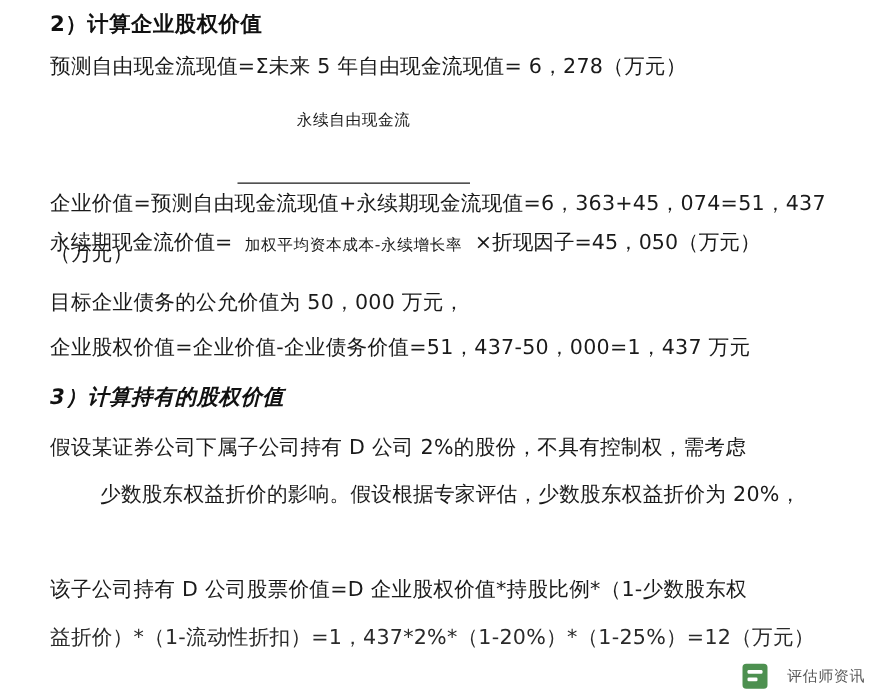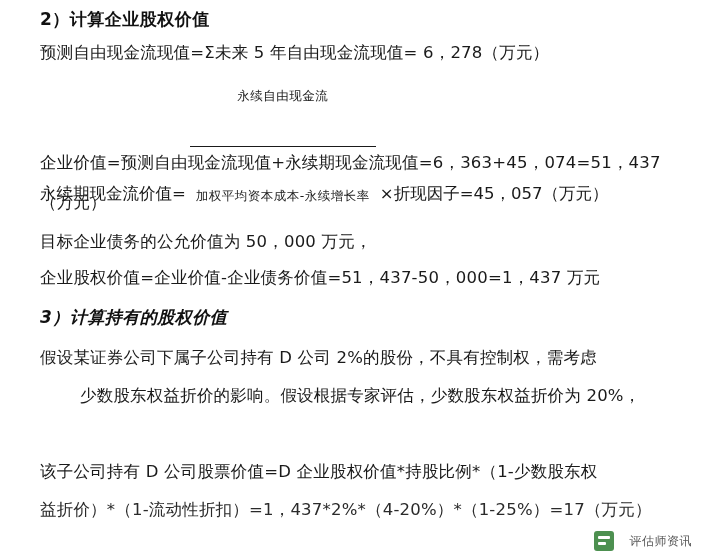--- a/index.html
+++ b/index.html
@@ -127,41 +127,41 @@
   <div class="block para" style="top: 40px;">预测自由现金流现值=Σ未来 5 年自由现金流现值= 6，278（万元）</div>
 
   <div class="block" style="top: 88px;">
     <div class="formula-row">
       <span>永续期现金流价值=</span>
       <span class="frac">
         <span class="num">永续自由现金流</span>
         <span class="bar"></span>
         <span class="den">加权平均资本成本-永续增长率</span>
       </span>
-      <span>×折现因子=45，057（万元）</span>
+      <span>×折现因子=45，050（万元）</span>
     </div>
   </div>
 
   <div class="block para" style="top: 150px;">企业价值=预测自由现金流现值+永续期现金流现值=6，363+45，074=51，437</div>
 
   <div class="block para" style="top: 190px;">（万元）</div>
 
   <div class="block para" style="top: 229px;">目标企业债务的公允价值为 50，000 万元，</div>
 
   <div class="block para" style="top: 265px;">企业股权价值=企业价值-企业债务价值=51，437-50，000=1，437 万元</div>
 
   <div class="block heading" style="top: 306px; font-style: italic;">3）计算持有的股权价值</div>
 
   <div class="block para" style="top: 345px;">假设某证券公司下属子公司持有 D 公司 2%的股份，不具有控制权，需考虑</div>
 
   <div class="block para" style="top: 383px; margin-left: 40px;">少数股东权益折价的影响。假设根据专家评估，少数股东权益折价为 20%，</div>
 
 
   <div class="block para" style="top: 459px;">该子公司持有 D 公司股票价值=D 企业股权价值*持股比例*（1-少数股东权</div>
 
-  <div class="block para faded" style="top: 497px;">益折价）*（1-流动性折扣）=1，437*2%*（4-20%）*（1-25%）=17（万元）</div>
+  <div class="block para faded" style="top: 497px;">益折价）*（1-流动性折扣）=1，437*2%*（1-20%）*（1-25%）=12（万元）</div>
 
   <div class="watermark">
     <span class="wm-logo"></span>
     <span class="wm-text">评估师资讯</span>
   </div>
 
 </div>
 
 </body></html>

